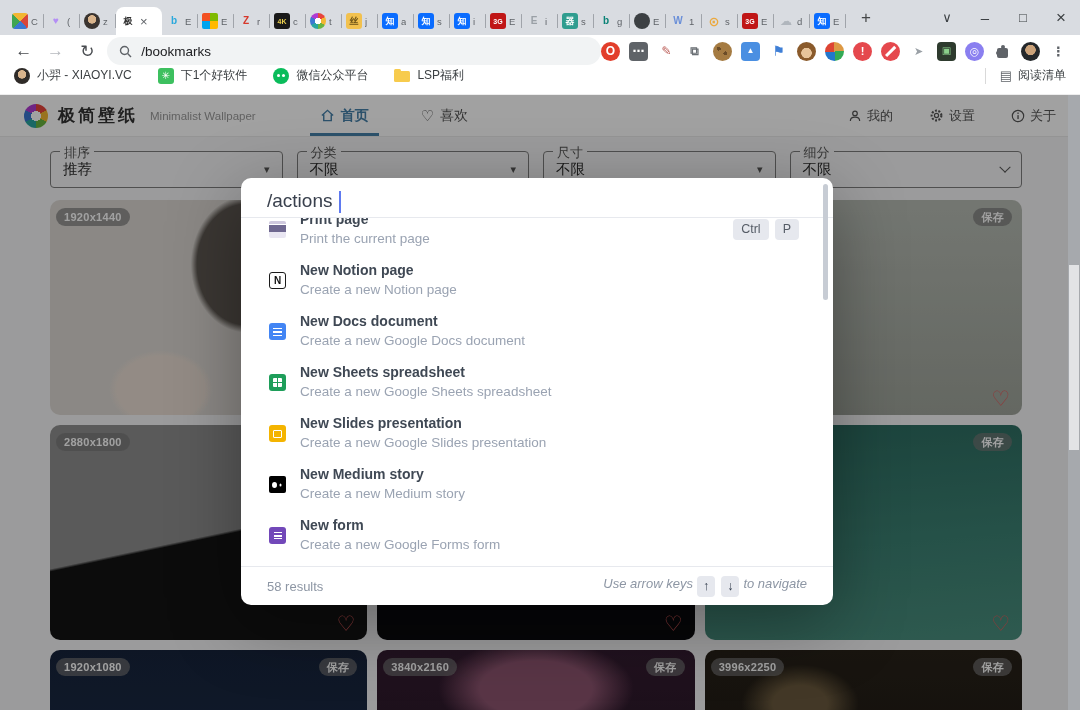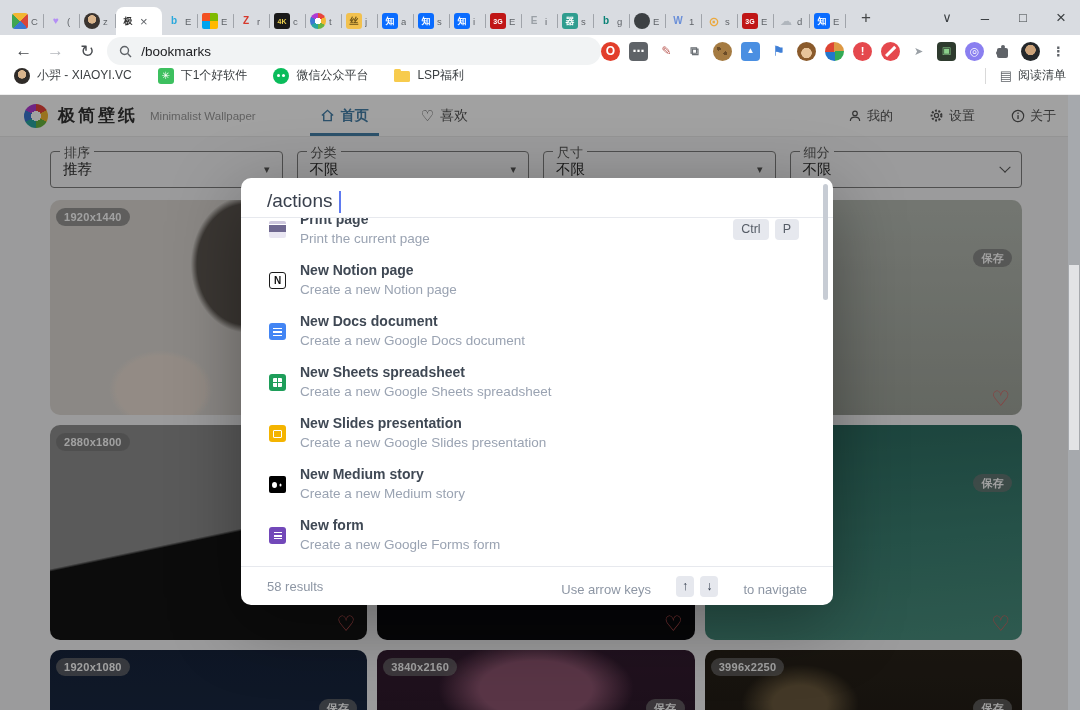--- a/index.html
+++ b/index.html
@@ -79,21 +79,21 @@
   .flabel { position:absolute; top:-7px; left:9px; background:#f6f6f7; padding:0 4px; font-size:13px; color:#555; line-height:1.2; }
   .fvalue { font-size:14.5px; color:#2b2b2b; }
   .caret { margin-left:auto; font-size:11px; color:#555; line-height:1; }
   .caret.chev { width:8px; height:8px; border-right:1.6px solid #555; border-bottom:1.6px solid #555; transform:rotate(45deg) translate(-2px,-2px); }
 
   .grid { display:grid; grid-template-columns:repeat(3,1fr); gap:10px; margin:12px 58px 0 50px; }
   .card { position:relative; height:215px; border-radius:10px; overflow:hidden; }
   .badge { position:absolute; top:8px; background:rgba(118,118,118,.68); color:#fff; font-size:11px; font-weight:bold; padding:2px 8px; border-radius:10px; line-height:1.3; letter-spacing:.3px; }
   .badge:empty { display:none; }
   .badge.res { left:6px; }
-  .badge.save { right:10px;margin-top:41px; }
+  .badge.save { right:10px; }
   .heart { position:absolute; right:12px; bottom:6px; font-size:21px; color:#e05b5b; line-height:1; }
   .art-a1 { background:radial-gradient(ellipse 90px 110px at 62% 30%,#5e5852 0 55%,rgba(94,88,82,0) 62%),radial-gradient(ellipse 60px 140px at 74% 66%,rgba(120,110,102,.8) 0 50%,transparent 62%),radial-gradient(ellipse 80px 60px at 35% 88%,#e9ddd3 0 55%,transparent 65%),#dcd8d3; }
   .art-a2 { background:#c9c9c9; }
   .art-a3 { background:radial-gradient(ellipse 70px 55px at 12% 18%,#3f4436 0 58%,transparent 66%),radial-gradient(ellipse 40px 30px at 3% 40%,#474c3c 0 58%,transparent 66%),radial-gradient(ellipse 60px 45px at 2% 80%,#39382f 0 58%,transparent 66%),linear-gradient(180deg,#b7bcb4,#9fa49b); }
   .art-a4 { background:linear-gradient(168deg,#8f8f8f 0 51%,#141414 52%); }
   .art-a5 { background:#0b0b0e; }
   .art-a6 { background:linear-gradient(175deg,#2c6b60,#3c8173 55%,#4a8f7e); }
   .art-a7 { background:radial-gradient(ellipse 60px 40px at 45% 62%,rgba(222,230,236,.85) 0 30%,transparent 60%),linear-gradient(180deg,#17243c,#1d2f4d); }
   .art-a8 { background:radial-gradient(ellipse 140px 70px at 50% 18%,#8d5570 0 40%,transparent 70%),linear-gradient(180deg,#351d31,#1f1220); }
   .art-a9 { background:radial-gradient(ellipse 90px 60px at 30% 25%,#6b5a3e 0 30%,transparent 65%),linear-gradient(180deg,#282219,#171310); }
@@ -114,21 +114,21 @@
   .picon { position:relative; width:17px; height:17px; flex:none; margin-right:14px; display:flex; align-items:center; justify-content:center; border-radius:3px; }
   .ptext { display:flex; flex-direction:column; justify-content:center; gap:2px; }
   .ptitle { font-size:14px; font-weight:bold; color:#3f4854; line-height:1.25; }
   .psub { font-size:13.5px; color:#9aa3b2; line-height:1.25; }
   .pkeys { margin-left:auto; display:flex; gap:6px; }
   .kbd { background:#e6e8ee; color:#555c66; border-radius:4px; padding:3px 8px; font-size:12.5px; line-height:1.2; }
   .kbd.arrow { padding:3px 6px; color:#374151; }
   .pal-scroll { position:absolute; right:5px; top:6px; width:5px; height:116px; background:#c7ccd4; border-radius:3px; }
   .pfooter { height:39px; flex:none; border-top:1px solid #e7e9ee; display:flex; align-items:center; padding:0 26px; border-radius:0 0 10px 10px; }
   .pcount { font-size:13px; color:#8d96a4; }
-  .phint { margin-left:auto; display:flex; align-items:flex-end; gap:25px; font-size:13px; color:#8d96a4; }
+  .phint { margin-left:auto; display:flex; align-items:flex-start; gap:4px; font-size:13px; color:#8d96a4;font-style:italic; }
 
   .icon-printer { background:linear-gradient(#cfc9de 0 3px,transparent 3px 4px,#6f6890 4px 11px,#e9e6f2 11px); border-radius:2px; }
   .icon-notion { background:#fff; border:1.5px solid #1a1a1a; border-radius:3px; font-size:10px; font-weight:bold; color:#111; }
   .icon-notion::before { content:"N"; }
   .icon-sheets { background:#1e9e5a; }
   .icon-sheets::after { content:""; position:absolute; inset:4px; border-radius:1px; background:linear-gradient(to right,transparent 0 42%,#1e9e5a 42% 58%,transparent 58%),linear-gradient(to bottom,transparent 0 42%,#1e9e5a 42% 58%,transparent 58%),#fff; }
   .icon-docs { background:#4285f4; }
   .icon-docs::after { content:""; position:absolute; left:4px; right:4px; top:5px; height:8px; background:repeating-linear-gradient(to bottom,#fff 0 1.4px,transparent 1.4px 3.4px); }
   .icon-slides { background:#f4b400; }
   .icon-slides::after { content:""; position:absolute; inset:4.5px 4px; border:1.6px solid #fff; border-radius:1px; }

